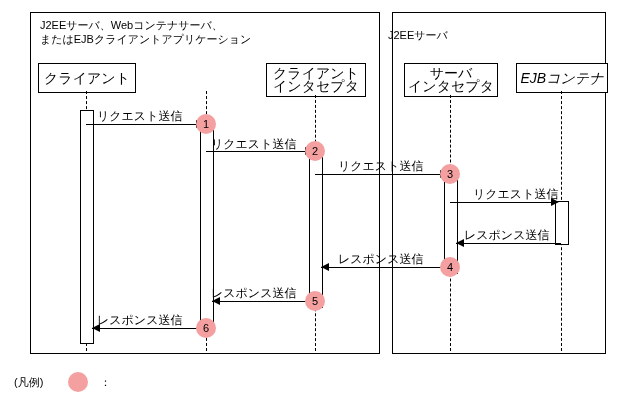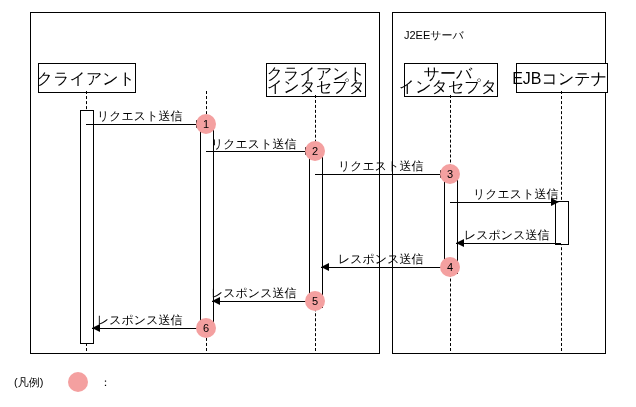--- a/index.html
+++ b/index.html
@@ -4,22 +4,22 @@
 <style>
   html,body{margin:0;padding:0;background:#ffffff;}
   body{font-family:"Liberation Sans","DejaVu Sans",sans-serif;}
   #root{position:relative;width:636px;height:407px;background:#ffffff;overflow:hidden;}
 
   .panel{position:absolute;border:1px solid #000;background:transparent;}
 
   .panel-title{position:absolute;font-size:11px;color:#000;line-height:14px;white-space:pre;}
 
   .lifeline-box{position:absolute;border:1px solid #000;background:#fff;
-    display:flex;align-items:center;justify-content:flex-end;text-align:center;
-    font-size:16px;color:#000;line-height:13px;white-space:pre;}
+    display:flex;align-items:center;justify-content:center;text-align:center;
+    font-size:14px;color:#000;line-height:13px;white-space:pre;}
 
   .lifeline{position:absolute;width:0;border-left:1px dashed #000;}
 
   .activation{position:absolute;background:#fff;border:1px solid #000;}
 
   .arrow-line{position:absolute;height:0;border-top:1px solid #000;}
   .arrow-head{position:absolute;width:0;height:0;border-top:4px solid transparent;
     border-bottom:4px solid transparent;}
   .arrow-head.right{border-left:8px solid #000;}
   .arrow-head.left{border-right:8px solid #000;}
@@ -33,36 +33,38 @@
   .legend-label{position:absolute;font-size:11px;color:#000;white-space:nowrap;}
   .legend-dot{position:absolute;width:20px;height:20px;border-radius:50%;background:#f4a0a0;}
   .legend-text{position:absolute;font-size:11px;color:#000;white-space:nowrap;}
 </style>
 </head>
 <body>
 
 <div id="root">
 
   <div class="panel" style="left:30px; top:12px; width:348px; height:340px;"></div>
+  <div class="panel-title" style="left:40px; top:18px; width:330px;">J2EEサーバ、Webコンテナサーバ、
+またはEJBクライアントアプリケーション</div>
 
   <div class="panel" style="left:392px; top:12px; width:212px; height:340px;"></div>
-  <div class="panel-title" style="left:404px; top:28px; width:190px;">J2EEサーバ</div>
+  <div class="panel-title" style="left:388px; top:28px; width:190px;">J2EEサーバ</div>
 
   <div class="lifeline-box" style="left:38px; top:63px; width:96px; height:28px;">
     <span>クライアント</span>
   </div>
   <div class="lifeline-box" style="left:266px; top:63px; width:98px; height:32px;">
     <span>クライアント
 インタセプタ</span>
   </div>
   <div class="lifeline-box" style="left:404px; top:63px; width:92px; height:32px;">
     <span>サーバ
 インタセプタ</span>
   </div>
-  <div class="lifeline-box" style="left:516px; top:63px; width:90px; height:28px;">
+  <div class="lifeline-box" style="left:516px; top:63px; width:90px; height:28px;font-style:italic;">
     <span>EJBコンテナ</span>
   </div>
 
   <div class="lifeline" style="left:86px; top:91px; height:260px;"></div>
   <div class="lifeline" style="left:206px; top:91px; height:260px;"></div>
   <div class="lifeline" style="left:315px; top:95px; height:256px;"></div>
   <div class="lifeline" style="left:450px; top:95px; height:256px;"></div>
   <div class="lifeline" style="left:561px; top:91px; height:260px;"></div>
 
   <div class="activation" style="left:80px; top:110px; width:12px; height:232px;"></div>

